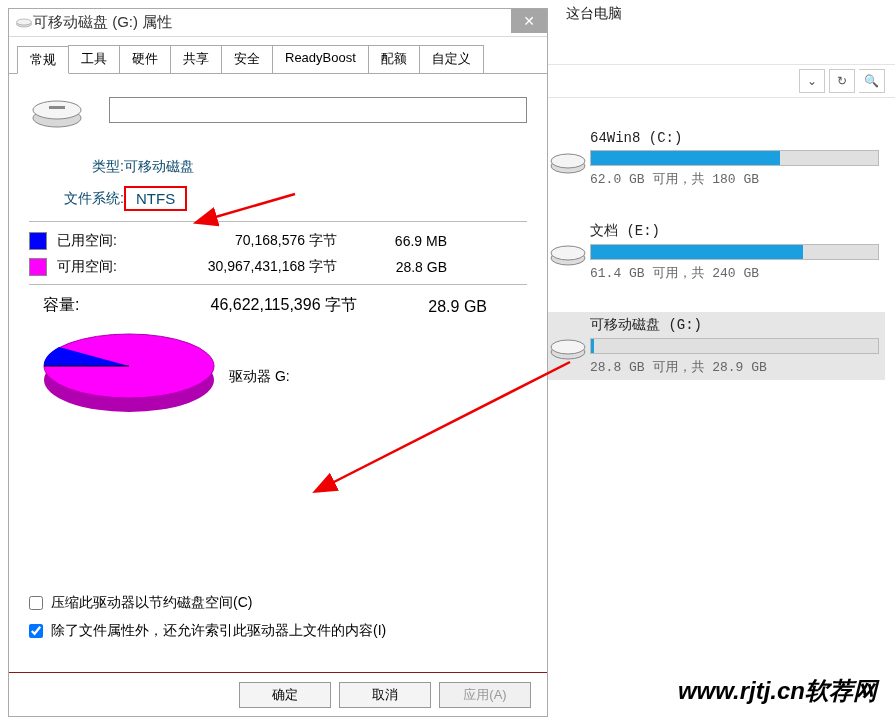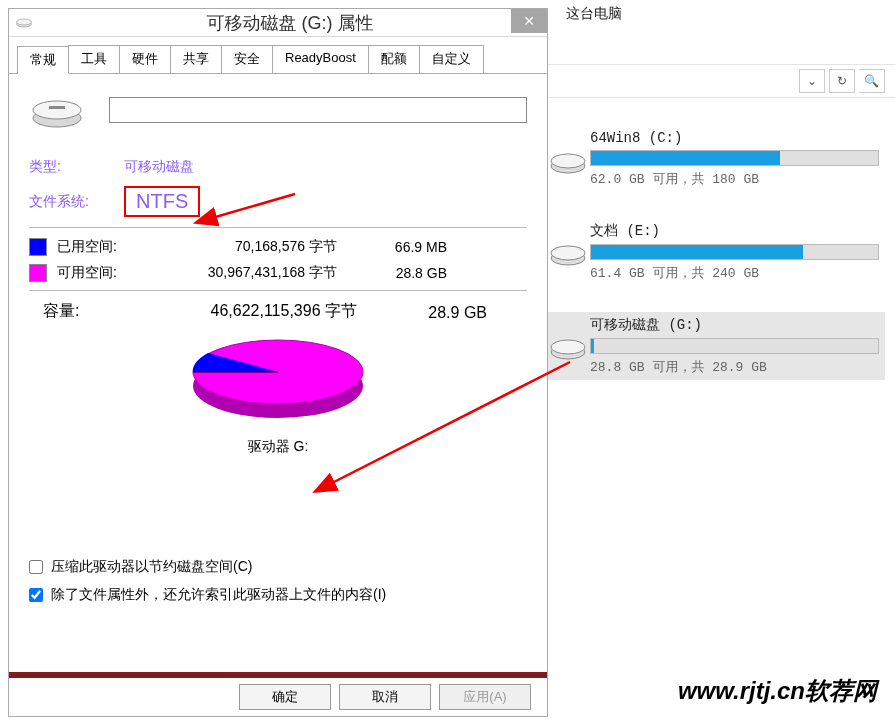--- a/index.html
+++ b/index.html
@@ -31,22 +31,22 @@
   position: relative;
   background: #fff;
 }
 .titlebar .drive-icon-small {
   margin-left: 6px;
   width: 18px;
   height: 14px;
 }
 .titlebar .title {
   flex: 1;
-  text-align: center;
-  font-size: 18px;
+  text-align: left;
+  font-size: 15px;
   color: #333;
 }
 .close-btn {
   position: absolute;
   right: 0;
   top: 0;
   width: 36px;
   height: 24px;
   background: #a6a6a6;
   color: #fff;
@@ -97,28 +97,29 @@
   flex: 1;
   height: 26px;
   border: 1px solid #888;
   padding: 2px 4px;
   font-family: inherit;
 }
 .row {
   display: flex;
   align-items: center;
   font-size: 14px;
-  color: #8b5cf6;
+  color: #0c4a6e;
   margin-bottom: 10px;
+  text-align: right;
 }
 .row .lbl { width: 95px; }
 .ntfs-box {
   border: 2px solid #e00;
   padding: 2px 10px;
-  font-size: 20px;
+  font-size: 15px;
   font-weight: 500;
 }
 .hr {
   border: none;
   border-top: 1px solid #bbb;
   margin: 8px 0 10px 0;
 }
 .space-row {
   display: flex;
   align-items: center;
@@ -139,21 +140,21 @@
   align-items: flex-end;
   font-size: 16px;
   margin-bottom: 6px;
   gap: 20px;
 }
 .cap-row .clabel { width: 118px; padding-left: 14px; }
 .cap-row .cbytes { width: 190px; text-align: right; margin-right: 30px; }
 .cap-row .cpretty { width: 80px; text-align: right; }
 .pie-wrap {
   display: flex;
-  flex-direction: column;
+  flex-direction: row;
   align-items: center;
   margin-top: 4px;
 }
 .drive-label {
   margin-top: 10px;
   font-size: 14px;
 }
 .checks {
   position: absolute;
   left: 20px;
@@ -166,22 +167,21 @@
   margin-bottom: 10px;
 }
 .chk-row input { margin-right: 8px; width: 14px; height: 14px; }
 .button-row {
   height: 44px;
   display: flex;
   justify-content: flex-end;
   align-items: center;
   gap: 8px;
   padding-right: 16px;
-  border-top: 6px solid #7f1d1d;
-  margin-top: 36px;
+  border-top: 1px solid #7f1d1d;
 }
 .btn {
   width: 92px;
   height: 26px;
   border: 1px solid #999;
   background: #f4f4f4;
   font-family: inherit;
   font-size: 13px;
   cursor: pointer;
 }

